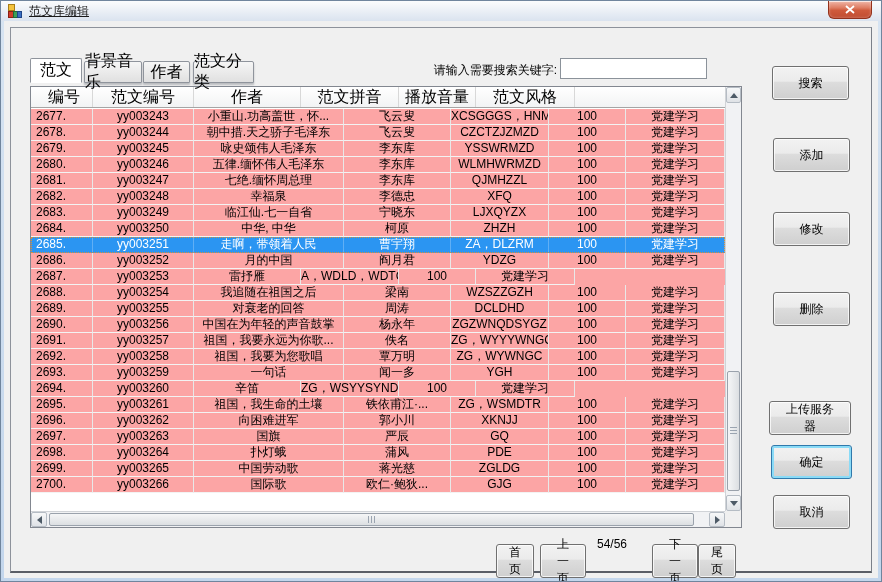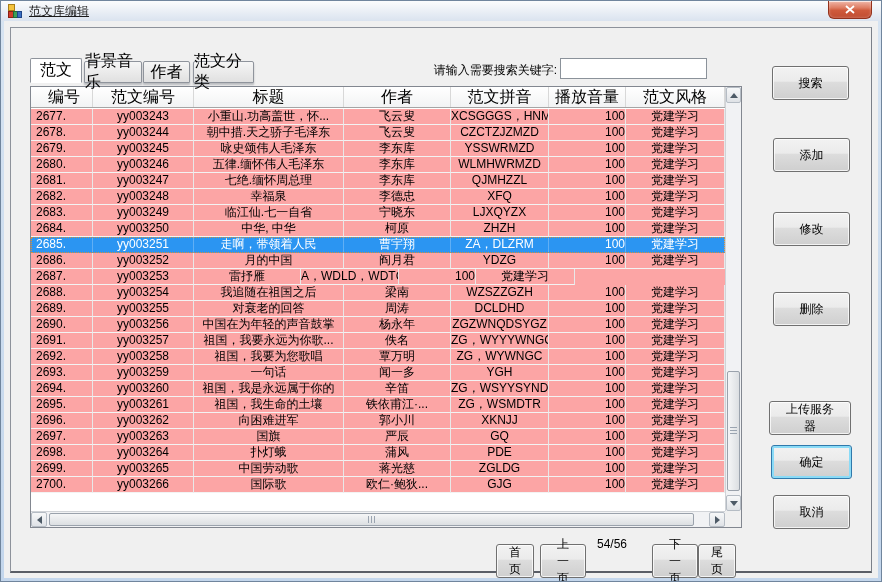--- a/index.html
+++ b/index.html
@@ -70,21 +70,21 @@
   .tbody { position:absolute; left:0; top:22px; width:694px; height:384px; background:#fca5a5; }
   .trow { display:flex; height:16px; }
   .tcell { height:16px; line-height:15px; overflow:hidden; white-space:nowrap;
     border-right:1px solid #e8e8e8; border-bottom:1px solid #f3f3f3;
     text-align:center; font-size:12px; }
   .c0 { width:62px; text-align:left; padding-left:5px; }
   .c1 { width:101px; }
   .c2 { width:150px; }
   .c3 { width:107px; }
   .c4 { width:98px; }
-  .c5 { width:77px;text-align:right; }
+  .c5 { width:77px; }
   .c6 { width:99px; }
   .trow.selected { background:var(--sel-bg); color:var(--sel-fg);
     outline:1px dotted var(--sel-outline); outline-offset:-1px; }
   .trow.selected .tcell { border-right-color:rgba(255,255,255,.25); border-bottom-color:transparent; }
   
   .vscroll { position:absolute; left:694px; top:0; width:16px; height:424px; background:#f1f2f4;
     border-left:1px solid #d0d3d7; }
   .hscroll { position:absolute; left:0; top:424px; width:694px; height:16px; background:#f1f2f4;
     border-top:1px solid #d0d3d7; }
   .corner { position:absolute; left:694px; top:424px; width:16px; height:16px; background:#f0f0f0; }
@@ -148,21 +148,20 @@
         <span>范文分类</span>
       </div>
 
     <span class="search-label">请输入需要搜索关键字:</span>
     <input class="search-input" type="text" value="" style="">
 
     <div class="table">
       <div class="thead">
         <div class="hcell c0">编号</div>
         <div class="hcell c1">范文编号</div>
-        <div class="hcell c2">标题</div>
         <div class="hcell c3">作者</div>
         <div class="hcell c4">范文拼音</div>
         <div class="hcell c5">播放音量</div>
         <div class="hcell c6">范文风格</div>
       </div>
       <div class="tbody">
           <div class="trow">
             <div class="tcell c0">2677.</div>
             <div class="tcell c1">yy003243</div>
             <div class="tcell c2">小重山.功高盖世，怀...</div>
@@ -310,21 +309,20 @@
             <div class="tcell c1">yy003259</div>
             <div class="tcell c2">一句话</div>
             <div class="tcell c3">闻一多</div>
             <div class="tcell c4">YGH</div>
             <div class="tcell c5">100</div>
             <div class="tcell c6">党建学习</div>
           </div>
           <div class="trow">
             <div class="tcell c0">2694.</div>
             <div class="tcell c1">yy003260</div>
-            <div class="tcell c2">祖国，我是永远属于你的</div>
             <div class="tcell c3">辛笛</div>
             <div class="tcell c4">ZG，WSYYSYND</div>
             <div class="tcell c5">100</div>
             <div class="tcell c6">党建学习</div>
           </div>
           <div class="trow">
             <div class="tcell c0">2695.</div>
             <div class="tcell c1">yy003261</div>
             <div class="tcell c2">祖国，我生命的土壤</div>
             <div class="tcell c3">铁依甫江·...</div>

